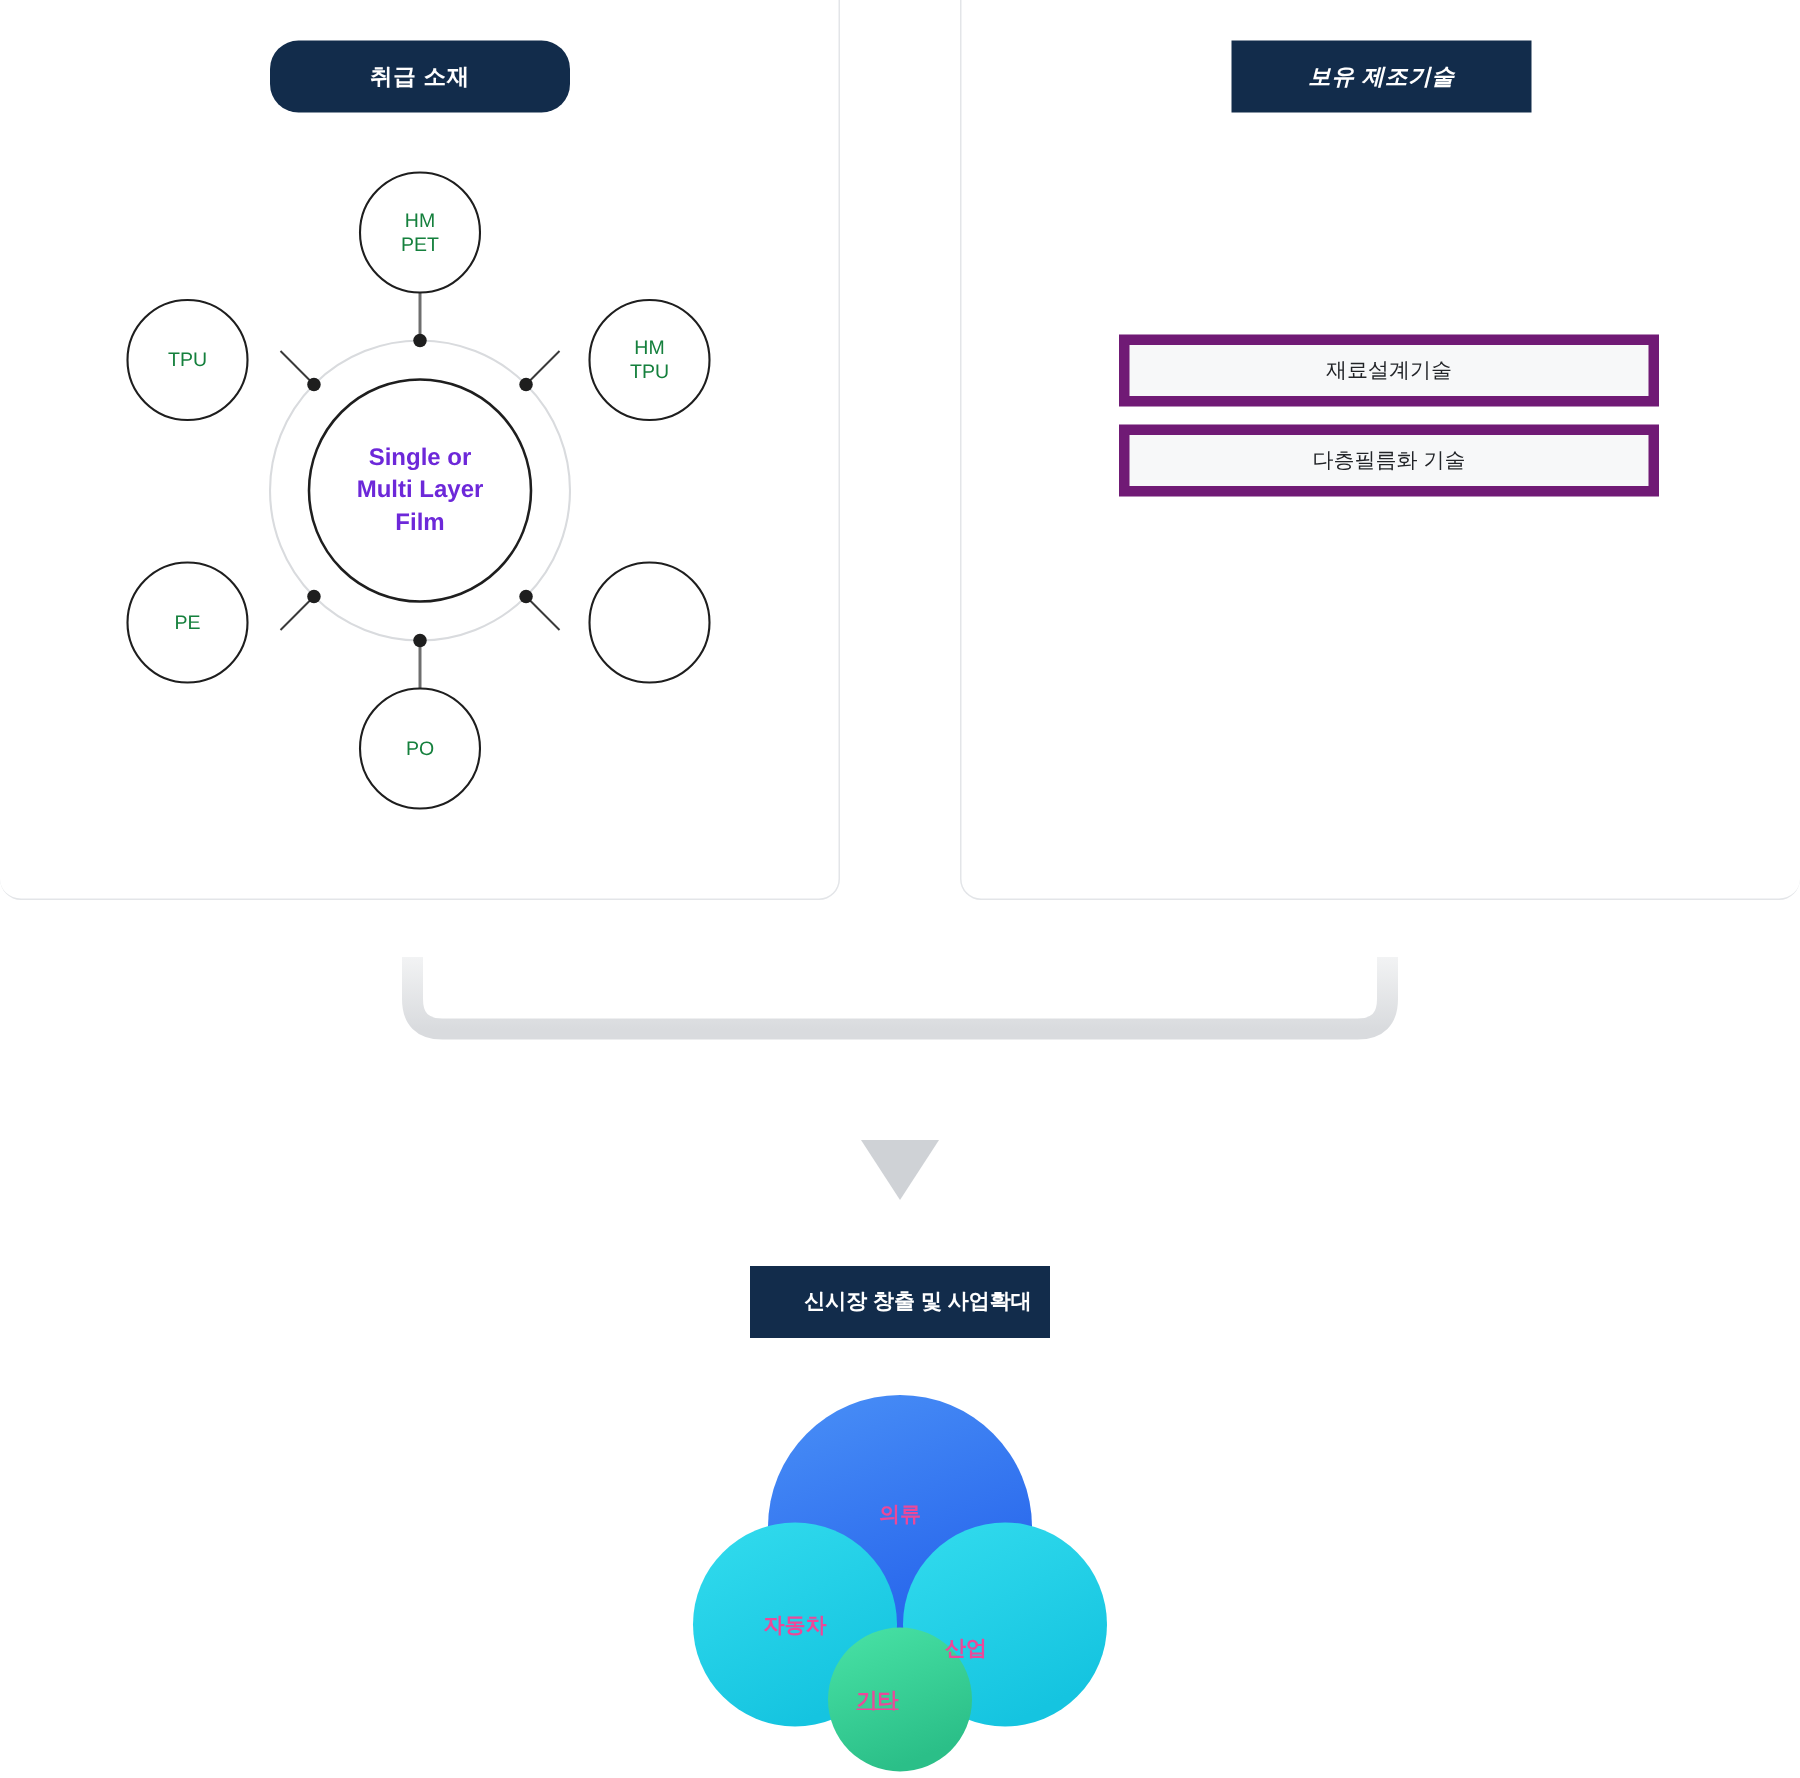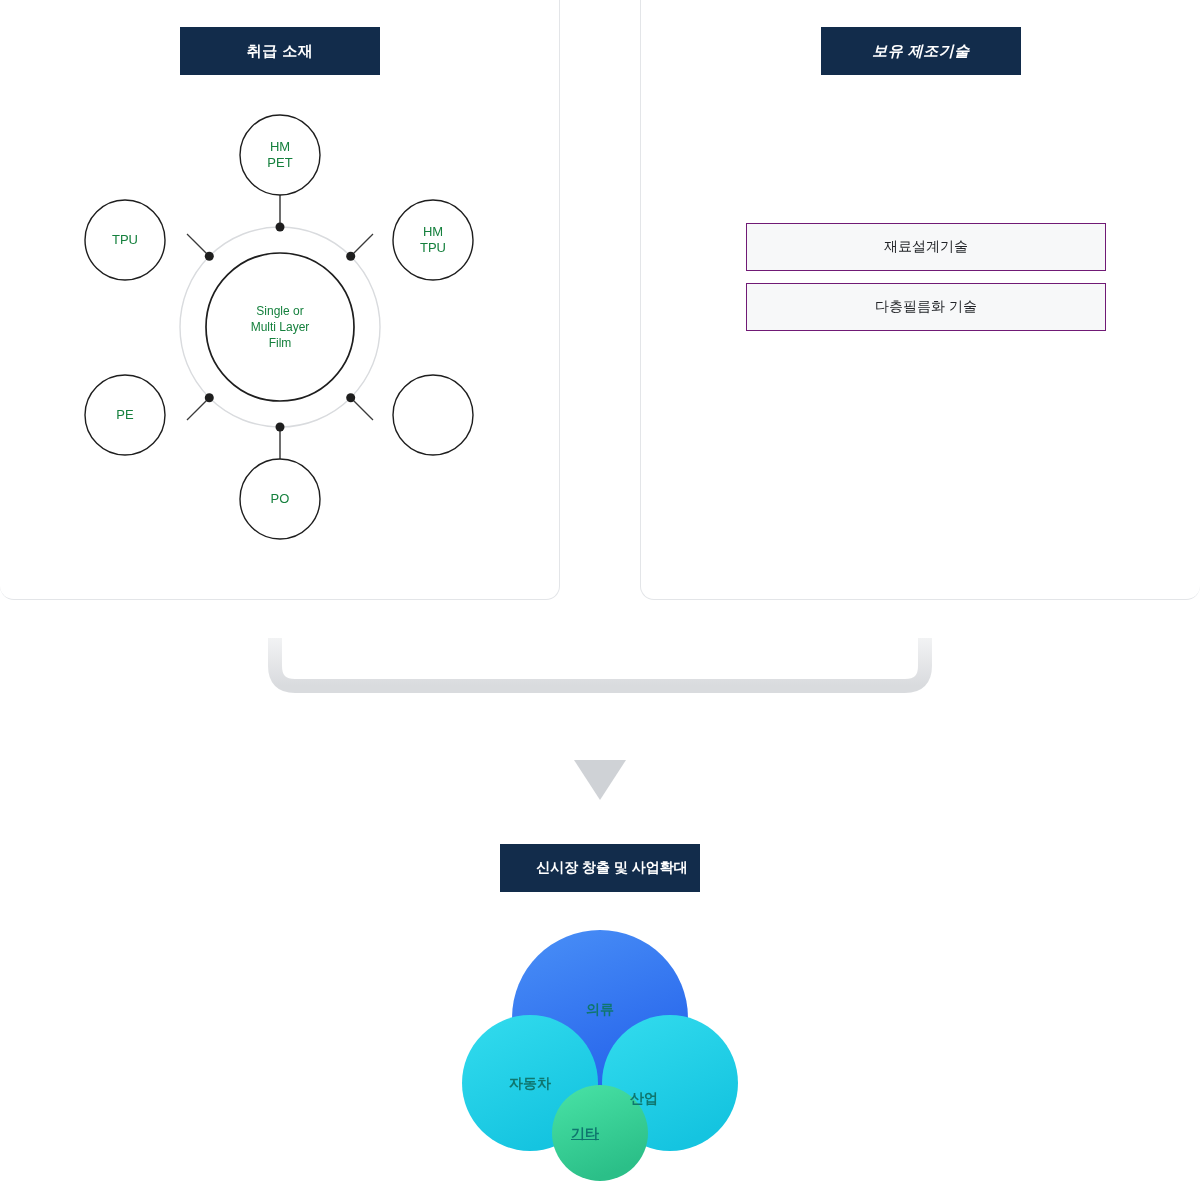--- a/index.html
+++ b/index.html
@@ -24,56 +24,57 @@
   .panel-badge {
     position:absolute;
     width:200px; height:48px;
     background:#122c4b;
     color:#ffffff;
     font-size:15px;
     font-weight:bold;
     display:flex; align-items:center; justify-content:center;
     letter-spacing:0.5px;
   }
-  #badge-materials { left:180px; top:40px; }
+  #badge-materials { left:180px; top:40px;border-radius:19px; }
   #badge-tech      { left:180px; top:40px;font-style:italic; }
 
   
   #radial-wrap { position:absolute; left:0px; top:54px; width:560px; height:560px; }
   #radial-svg  { position:absolute; left:0; top:0; }
 
   .node-label {
     position:absolute;
     display:flex; align-items:center; justify-content:center;
     text-align:center;
     font-size:13px;
     color:#15803d;
     line-height:1.25;
     white-space:pre-line;
     pointer-events:none;
   }
   .sat-label { width:84px; height:84px; }
   #center-label {
     width:150px; height:150px;
-    font-size:12px;
+    font-size:16px;
     line-height:1.35;
-    color:#15803d;
+    color:#6d28d9;
+    font-weight:bold;
   }
 
   
   #tech-list {
     position:absolute;
     left:105px; top:236px;
     width:360px;
     display:flex; flex-direction:column; gap:12px;
   }
   .tech-item {
     height:48px;
     background:#f7f8f9;
-    border:1px solid #701a75;
+    border:7px solid #701a75;
     display:flex; align-items:center; justify-content:center;
     font-size:14px;
     color:#222428;
     font-weight:500;
   }
 
   
   #connector { position:absolute; left:250px; top:628px; width:700px; height:190px; }
 
   
@@ -82,21 +83,21 @@
     left:500px; top:844px;
     width:200px; height:48px;
     background:#122c4b;
     color:#ffffff;
     font-size:14px; font-weight:bold;
     display:flex; align-items:center; justify-content:center;padding-left:24px;
   }
 
   
   #venn { position:absolute; left:440px; top:915px; width:320px; height:270px; }
-  .venn-text { position:absolute; color:#0f766e; font-size:14px; font-weight:bold; }
+  .venn-text { position:absolute; color:#ec4899; font-size:14px; font-weight:bold; }
 </style>
 </head>
 <body>
 
 <div id="root">
 
   <div class="panel" id="panel-materials">
 
     <div class="panel-badge" id="badge-materials">취급 소재</div>
 

